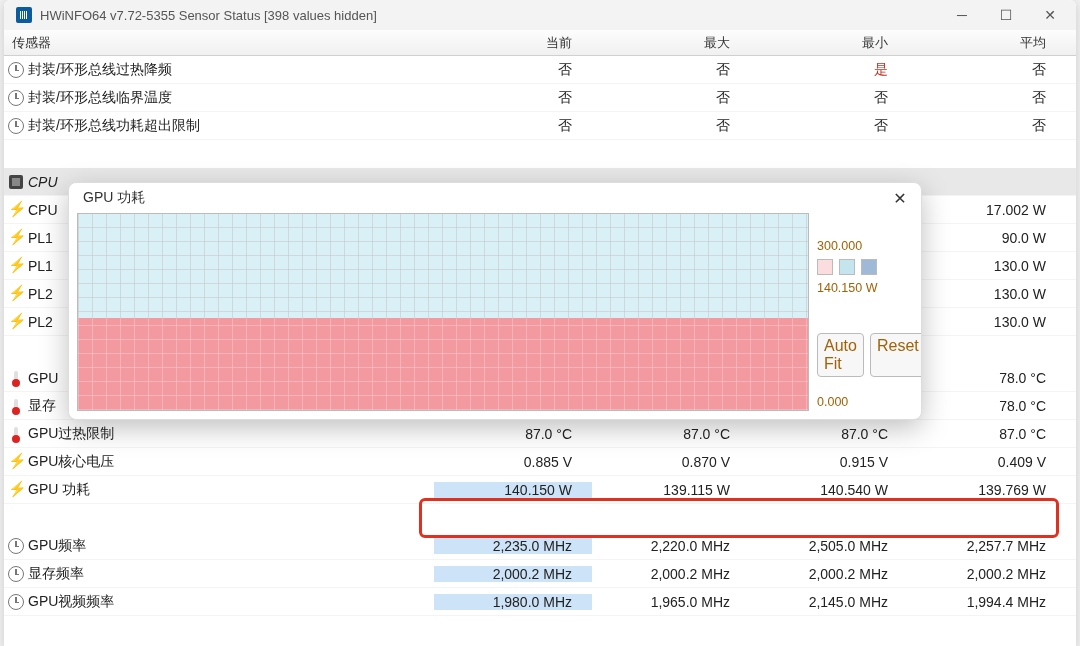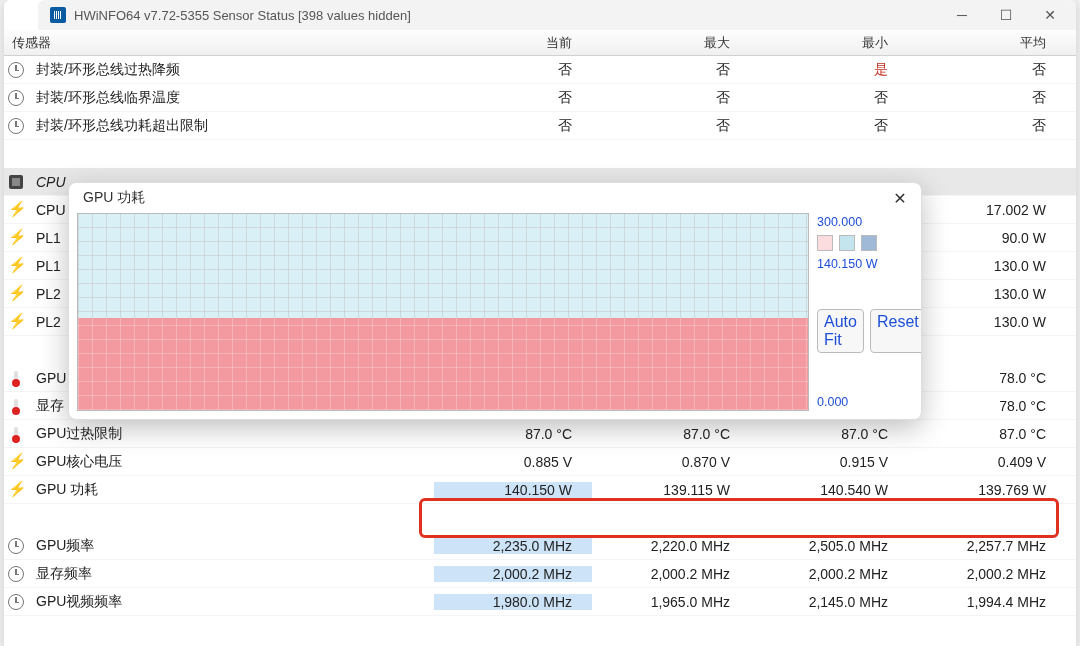--- a/index.html
+++ b/index.html
@@ -25,21 +25,20 @@
   }
   .titlebar {
     height: 30px;
     background: #f3f3f3;
     display: flex;
     align-items: center;
     padding: 0 4px;
     border-radius: 6px 6px 0 0;
     color: #555;
     font-size: 13px;
-    margin-left: 34px;
   }
   .titlebar .app-icon {
     width: 16px; height: 16px;
     background: #0a5ba0;
     margin: 0 8px;
     border-radius: 2px;
     display: inline-flex;
     align-items: center; justify-content: center;
   }
   .app-icon::after { content:""; width:8px; height:8px; background:
@@ -64,21 +63,21 @@
   .table-head .col { display:flex; align-items:center; }
   .col-name { width: 430px; padding-left: 8px; }
   .col-val { width: 158px; text-align: left; justify-content:flex-end; padding-right: 20px; }
 
   .rows { position:relative; flex:1; overflow:hidden; }
   .row {
     display:flex; height:28px; align-items:center;
     font-size:14px; color:#222;
     border-bottom: 1px solid #f4f4f4;
   }
-  .row .rname { width:430px; display:flex; align-items:center; gap:12px; padding-left:4px; }
+  .row .rname { width:430px; display:flex; align-items:center; gap:4px; padding-left:4px; }
   .row .rval { width:158px; text-align:right; padding-right:20px; }
   .row .rval.red { color:#c03020; }
   .row .rval.sel { background:#cde3f7; }
   .row.group { background:#e8e8e8; font-style:italic; font-weight:500; }
 
   .ic { width:16px; height:16px; display:inline-block; flex:none; }
   .ic.clock { border:1.5px solid #777; border-radius:50%; position:relative;}
   .ic.clock::after{content:"";position:absolute;left:6px;top:2px;width:1.5px;height:6px;background:#777;}
   .ic.clock::before{content:"";position:absolute;left:6px;top:7px;width:4px;height:1.5px;background:#777;}
   .ic.chip { background:#444; border-radius:2px; width:14px;height:14px;position:relative;margin:1px;}
@@ -127,21 +126,21 @@
   .graph .fill {
     position:absolute; left:0; right:0; bottom:0;
     height:47%;
     background:
       repeating-linear-gradient(0deg, rgba(255,255,255,0.25) 0, rgba(255,255,255,0.25) 1px, transparent 1px, transparent 14px),
       repeating-linear-gradient(90deg, rgba(255,255,255,0.25) 0, rgba(255,255,255,0.25) 1px, transparent 1px, transparent 14px),
       #f29aa0;
   }
   .side {
     width:96px; display:flex; flex-direction:column; justify-content:space-between;
-    font-size:12.5px; color:#1d4ed8;
+    font-size:12.5px; color:#a16207;margin-top:24px;
   }
   .side .ytop{ padding-top:2px;}
   .side .swatches{ display:flex; gap:6px; margin:6px 0;}
   .sw{ width:16px;height:16px;border:1px solid #bbb;}
   .sw.a{ background:#fbdde0;} .sw.b{ background:#c4e4ee;} .sw.c{ background:#9fb9d6;}
   .side .btns{ display:flex; gap:6px;}
   .side .btn{ border:1px solid #bbb; border-radius:4px; padding:3px 6px; background:#f7f7f7; font-size:16px;}
   .side .ybot{ padding-bottom:2px;}
 </style>
 </head>

